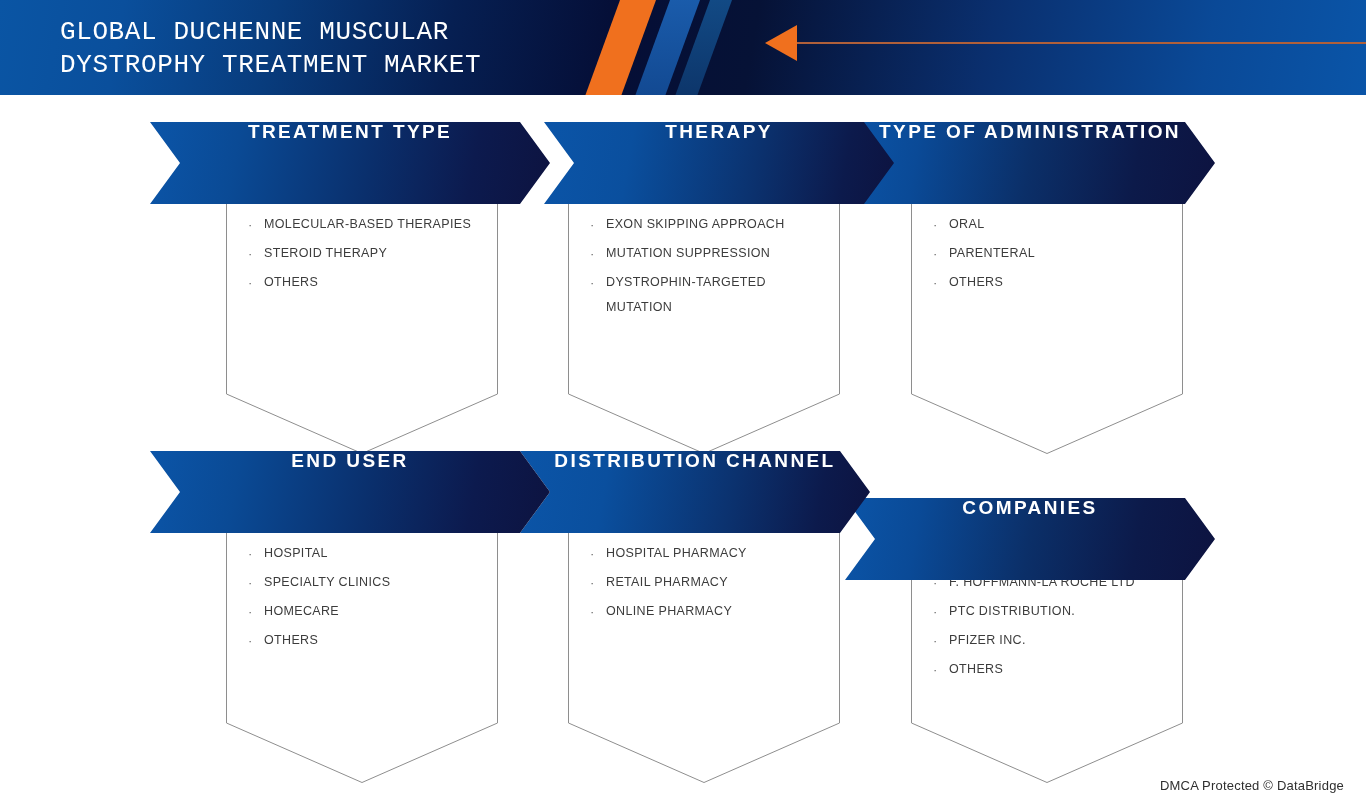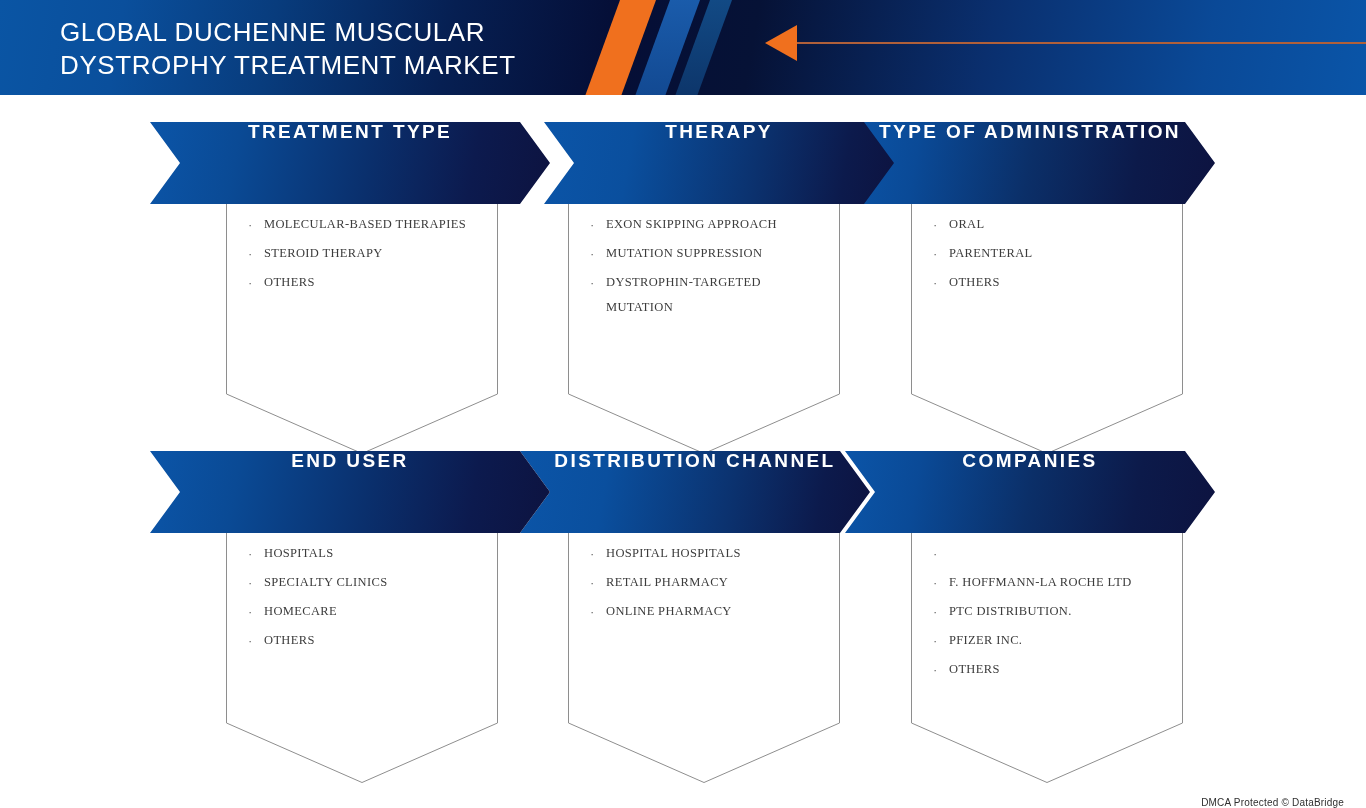--- a/index.html
+++ b/index.html
@@ -25,20 +25,21 @@
     background: linear-gradient(100deg,
         #0a55a4 0%,
         #0a4f9c 9%,
         #083c7d 20%,
         #061f52 33%,
         #050e36 45%,
         #061236 55%,
         #0a2f6e 72%,
         #0a4997 88%,
         #0a55a8 100%);
+    font-family: Liberation Mono, monospace;
   }
   .hdr-stripe {
     position: absolute;
     top: -40px;
     height: 190px;
     transform: skewX(-20deg);
   }
   .hdr-stripe.orange {
     left: 600px;
     width: 36px;
@@ -112,21 +113,21 @@
   .b2 { left: 544px; width: 350px; z-index: 2;
         background: linear-gradient(100deg, #0b55a8 0%, #0a4f9e 25%, #0b326f 60%, #0c1a4c 85%, #0d1340 100%); }
   .b3 { left: 845px; width: 370px; z-index: 1;
         background: linear-gradient(100deg, #0b55a8 0%, #0a4a97 20%, #0b2f68 50%, #0c1a4a 78%, #0d1340 100%); }
 
   .b4 { left: 150px; width: 400px; z-index: 3;
         background: linear-gradient(100deg, #0b55a8 0%, #0a4a95 22%, #0a2f6c 55%, #0c1a4e 80%, #0d1340 100%); }
   .b5 { left: 520px; width: 350px; z-index: 2;
         background: linear-gradient(100deg, #0b55a8 0%, #0a4f9e 25%, #0b326f 60%, #0c1a4c 85%, #0d1340 100%); }
   .b6 { left: 845px; width: 370px; z-index: 1;
-        background: linear-gradient(100deg, #0b55a8 0%, #0a4a97 20%, #0b2f68 50%, #0c1a4a 78%, #0d1340 100%); }
+        background: linear-gradient(100deg, #0b55a8 0%, #0a4a97 20%, #0b2f68 50%, #0c1a4a 78%, #0d1340 100%); margin-top: 47px; }
 
   
   .card {
     position: absolute;
     top: 76px;
     width: 272px;
     height: 256px;
   }
   .card-shape {
     position: absolute;
@@ -150,34 +151,33 @@
     flex: 0 0 16px;
     color: #6b6b6b;
     font-size: 13px;
     line-height: 25px;
   }
   .item-label {
     color: #3c3c3c;
     font-size: 12.5px;
     line-height: 25px;
     letter-spacing: 0.35px;
-    font-family: Liberation Serif, serif;
   }
 
   .c1 { left: 226px; }
   .c2 { left: 568px; }
   .c3 { left: 911px; }
 
   
   .footer {
     position: absolute;
     right: 22px;
-    bottom: 0;
+    bottom: 15px;
     color: #2f2f2f;
-    font-size: 10px;
+    font-size: 13px;
     letter-spacing: 0.2px;
   }
 </style>
 </head>
 <body>
 
 <div class="header">
   <div class="hdr-stripe orange"></div>
   <div class="hdr-stripe blue1"></div>
   <div class="hdr-stripe blue2"></div>
@@ -273,21 +273,21 @@
     <span>COMPANIES</span>
   </div>
 
   <div class="card c1">
     <svg class="card-shape" viewBox="0 0 272 256" preserveAspectRatio="none">
       <polygon points="0.5,0 271.5,0 271.5,196 136,255.5 0.5,196" fill="#ffffff" stroke="#8e8e8e" stroke-width="1"></polygon>
     </svg>
     <div class="items">
       <div class="item">
           <span class="bullet">·</span>
-          <span class="item-label">HOSPITALS</span>
+          <span class="item-label">HOSPITAL</span>
         </div>
       <div class="item">
           <span class="bullet">·</span>
           <span class="item-label">SPECIALTY CLINICS</span>
         </div>
       <div class="item">
           <span class="bullet">·</span>
           <span class="item-label">HOMECARE</span>
         </div>
       <div class="item">
@@ -297,21 +297,21 @@
     </div>
   </div>
 
   <div class="card c2">
     <svg class="card-shape" viewBox="0 0 272 256" preserveAspectRatio="none">
       <polygon points="0.5,0 271.5,0 271.5,196 136,255.5 0.5,196" fill="#ffffff" stroke="#8e8e8e" stroke-width="1"></polygon>
     </svg>
     <div class="items">
       <div class="item">
           <span class="bullet">·</span>
-          <span class="item-label">HOSPITAL HOSPITALS</span>
+          <span class="item-label">HOSPITAL PHARMACY</span>
         </div>
       <div class="item">
           <span class="bullet">·</span>
           <span class="item-label">RETAIL PHARMACY</span>
         </div>
       <div class="item">
           <span class="bullet">·</span>
           <span class="item-label">ONLINE PHARMACY</span>
         </div>
     </div>

